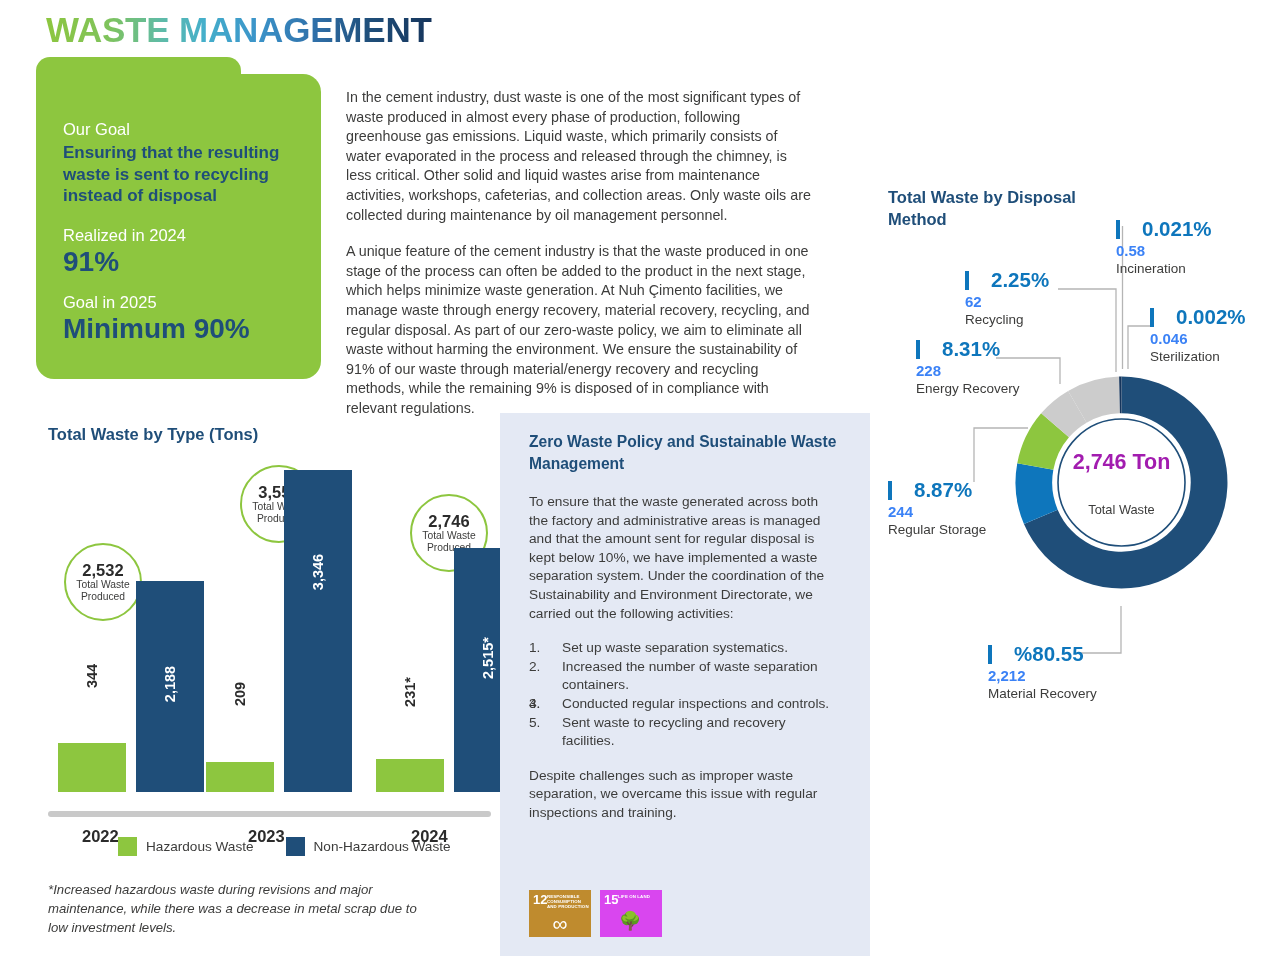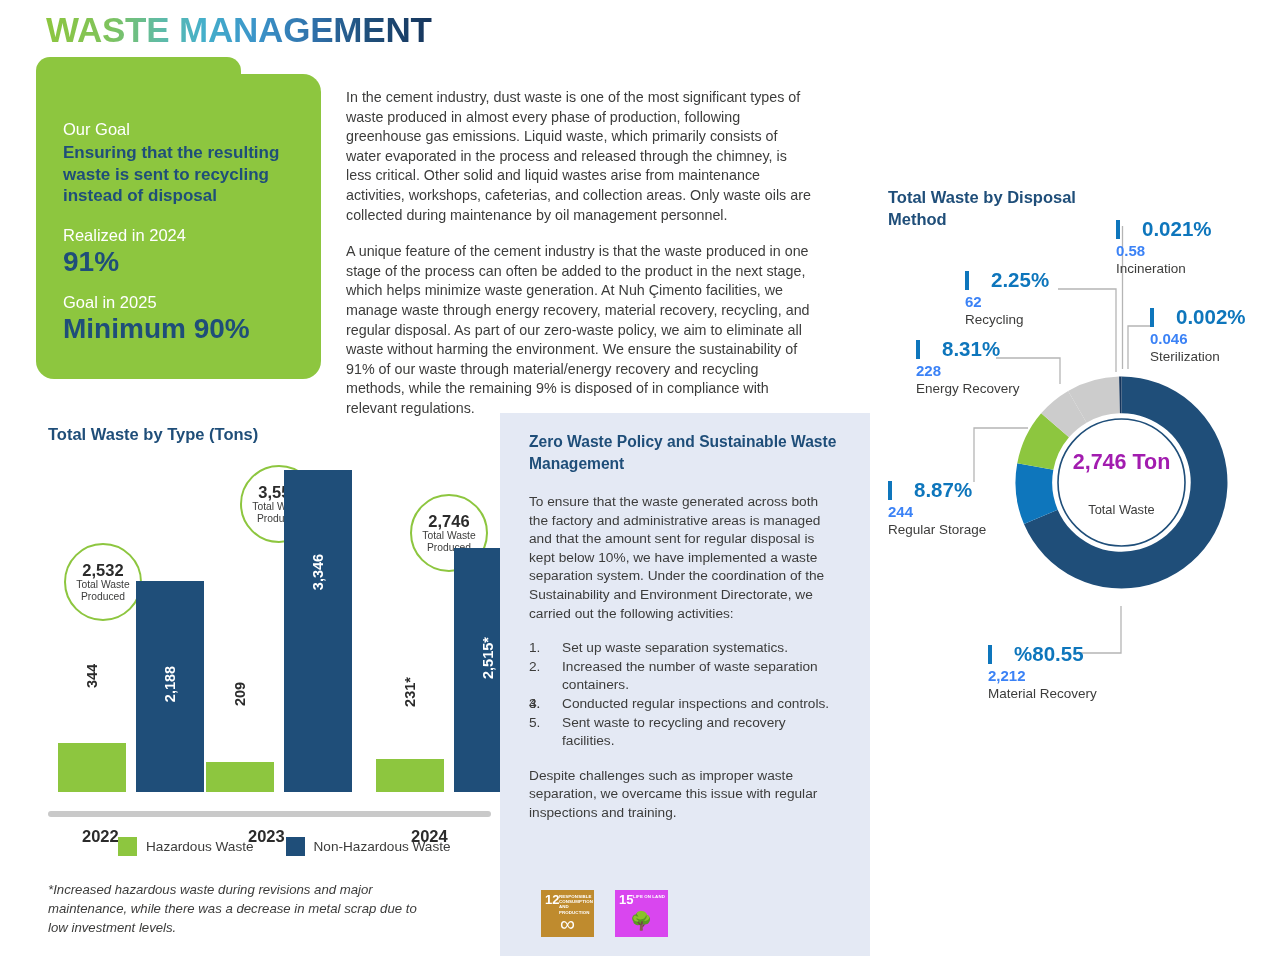--- a/index.html
+++ b/index.html
@@ -296,26 +296,25 @@
     top: 0;
   }
   .sdg-row {
     position: absolute;
     left: 29px;
     top: 477px;
     display: flex;
     gap: 9px;
   }
   .sdg {
-    width: 53px;
+    width: 62px;
     height: 47px;
     position: relative;
     color: #ffffff;
     overflow: hidden;
-    margin-left: 12px;
   }
   .sdg.sdg12 { background: #BF8B2E; }
   .sdg.sdg15 { background: #d946ef; }
   .sdg .sdg-num {
     position: absolute;
     left: 4px;
     top: 3px;
     font-size: 13px;
     font-weight: bold;
     line-height: 13px;

